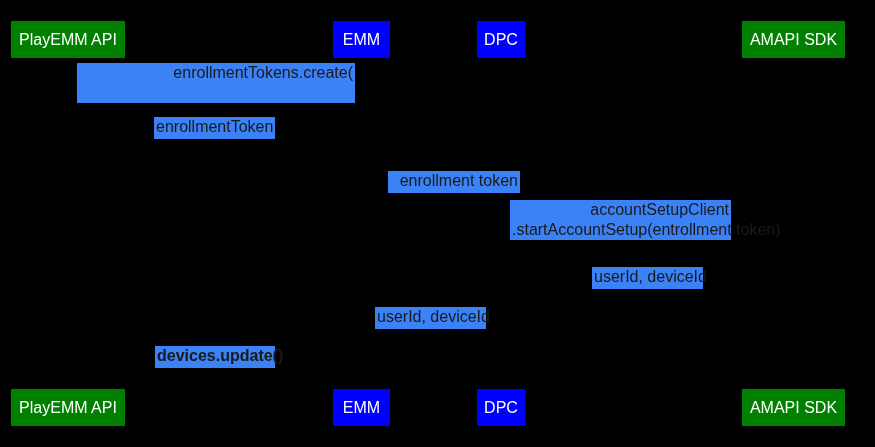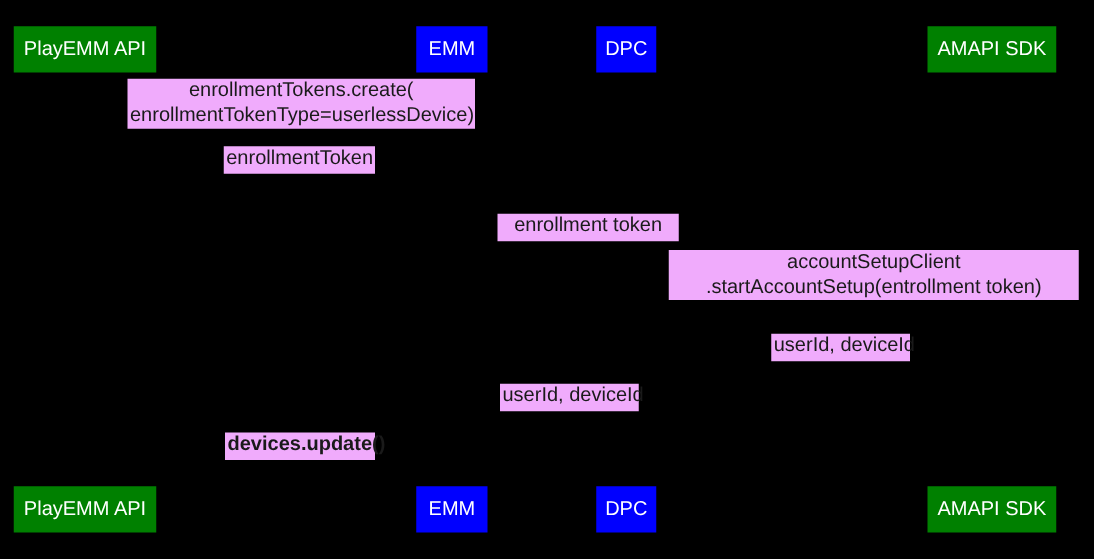--- a/index.html
+++ b/index.html
@@ -21,56 +21,54 @@
     display: flex;
     align-items: center;
     justify-content: center;
     color: #ffffff;
     font-size: 16px;
     white-space: nowrap;
     box-sizing: border-box;
   }
   .message {
     position: absolute;
-    background: #f0abfc;
+    background: #3b82f6;
     color: #1a1a1a;
     font-size: 16px;
     line-height: 20px;
-    text-align: center;
+    text-align: right;
     box-sizing: border-box;
     padding: 0 2px;
     white-space: nowrap;
-    margin-left: 25px;
   }
   .message .msg-line {
     display: block;
   }
 </style>
 </head>
 <body>
 
 <div id="canvas">
   <div id="top-actors">
       <div class="actor" style="left: 11px; top: 21px; width: 114px; height: 37px; background: rgb(0, 128, 0);">PlayEMM API</div>
       <div class="actor" style="left: 333px; top: 21px; width: 57px; height: 37px; background: rgb(0, 0, 255);">EMM</div>
       <div class="actor" style="left: 477px; top: 21px; width: 48px; height: 37px; background: rgb(0, 0, 255);">DPC</div>
       <div class="actor" style="left: 742px; top: 21px; width: 103px; height: 37px; background: rgb(0, 128, 0);">AMAPI SDK</div>
     </div>
   <div id="messages">
       <div class="message" style="left: 77px; top: 63px; width: 278px; height: 40px;">
         <span class="msg-line">enrollmentTokens.create(</span>
-        <span class="msg-line">enrollmentTokenType=userlessDevice)</span>
       </div>
       <div class="message" style="left: 154px; top: 117px; width: 121px; height: 22px;">
         <span class="msg-line">enrollmentToken</span>
       </div>
-      <div class="message" style="left: 373px; top: 171px; width: 145px; height: 22px;">
+      <div class="message" style="left: 388px; top: 171px; width: 132px; height: 22px;">
         <span class="msg-line">enrollment token</span>
       </div>
-      <div class="message" style="left: 510px; top: 200px; width: 328px; height: 40px;">
+      <div class="message" style="left: 510px; top: 200px; width: 221px; height: 40px;">
         <span class="msg-line">accountSetupClient</span>
         <span class="msg-line">.startAccountSetup(entrollment token)</span>
       </div>
       <div class="message" style="left: 592px; top: 267px; width: 111px; height: 22px;">
         <span class="msg-line">userId, deviceId</span>
       </div>
       <div class="message" style="left: 375px; top: 307px; width: 111px; height: 22px;">
         <span class="msg-line">userId, deviceId</span>
       </div>
       <div class="message" style="left: 155px; top: 346px; width: 120px; height: 22px; font-weight: bold;">

